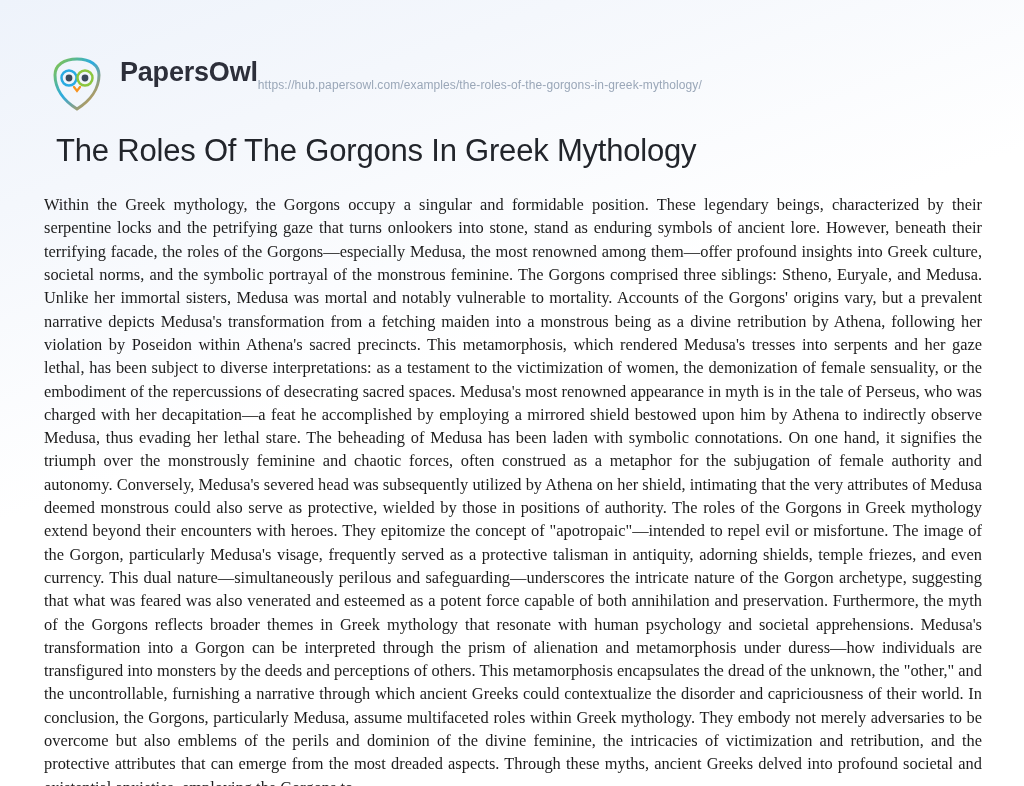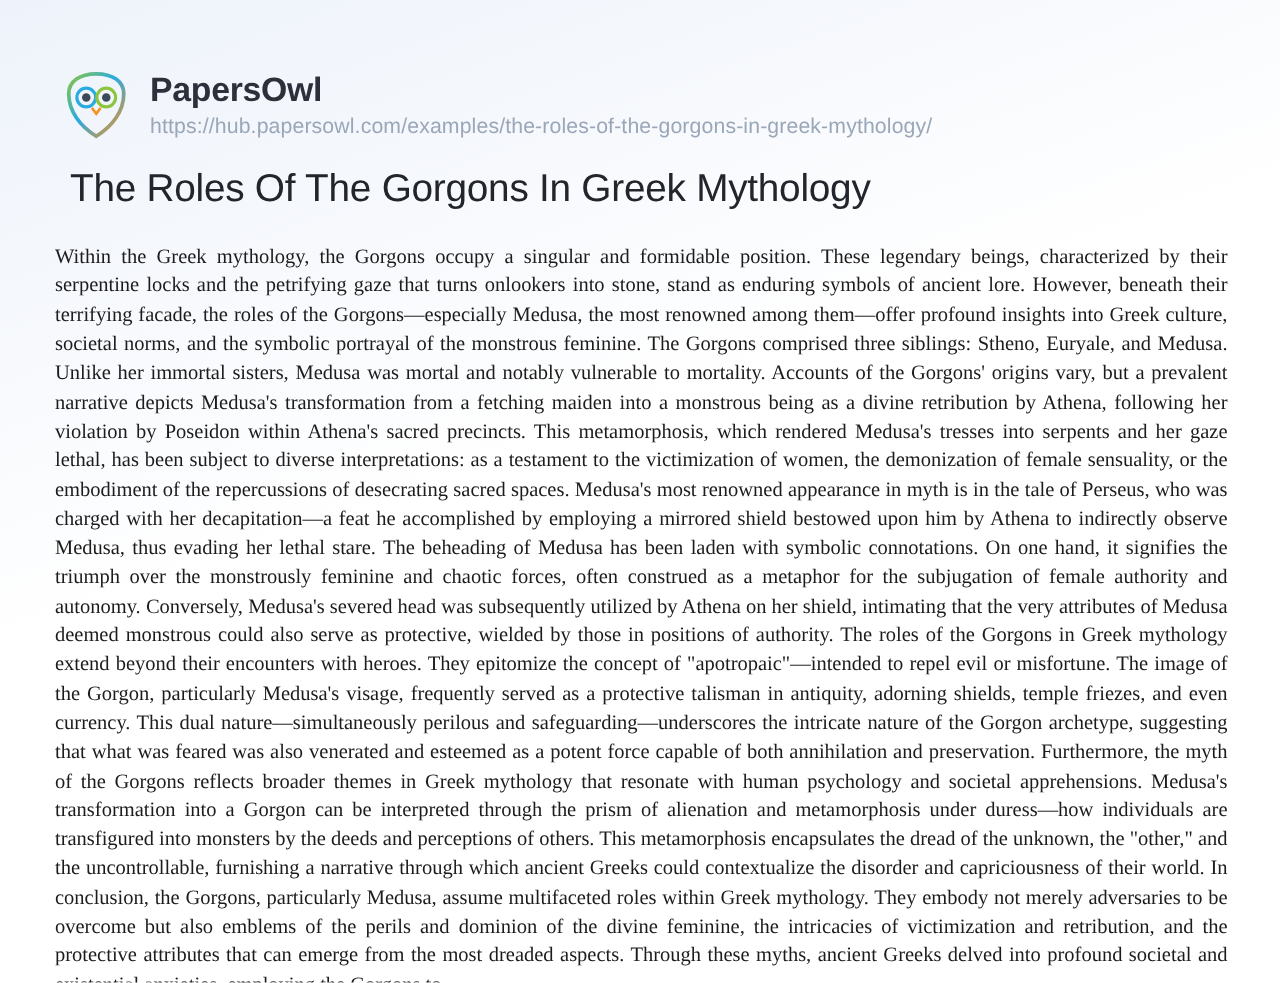--- a/index.html
+++ b/index.html
@@ -32,37 +32,37 @@
     height: 58px;
     flex: 0 0 58px;
     margin-right: 14px;
     position: relative;
   }
   .logo svg {
     display: block;
   }
   .brandblock {
     display: flex;
-    flex-direction: column;
+    flex-direction: row;
     justify-content: flex-start;
     padding-top: 2px;
   }
   .brand {
     font-family: "Liberation Sans", sans-serif;
     font-size: 27px;
     font-weight: bold;
     color: #2d2f3a;
     letter-spacing: -0.2px;
     line-height: 1.15;
   }
   .url {
     font-family: "Liberation Sans", sans-serif;
-    font-size: 17px;
+    font-size: 12px;
     color: #9aa7b8;
-    margin-top: 3px;
+    margin-top: 21px;
     letter-spacing: 0.1px;
     white-space: nowrap;
   }
   .content {
     padding: 36px 42px 0 44px;
   }
   h1.title {
     font-family: "Liberation Sans", sans-serif;
     font-size: 31px;
     font-weight: normal;

